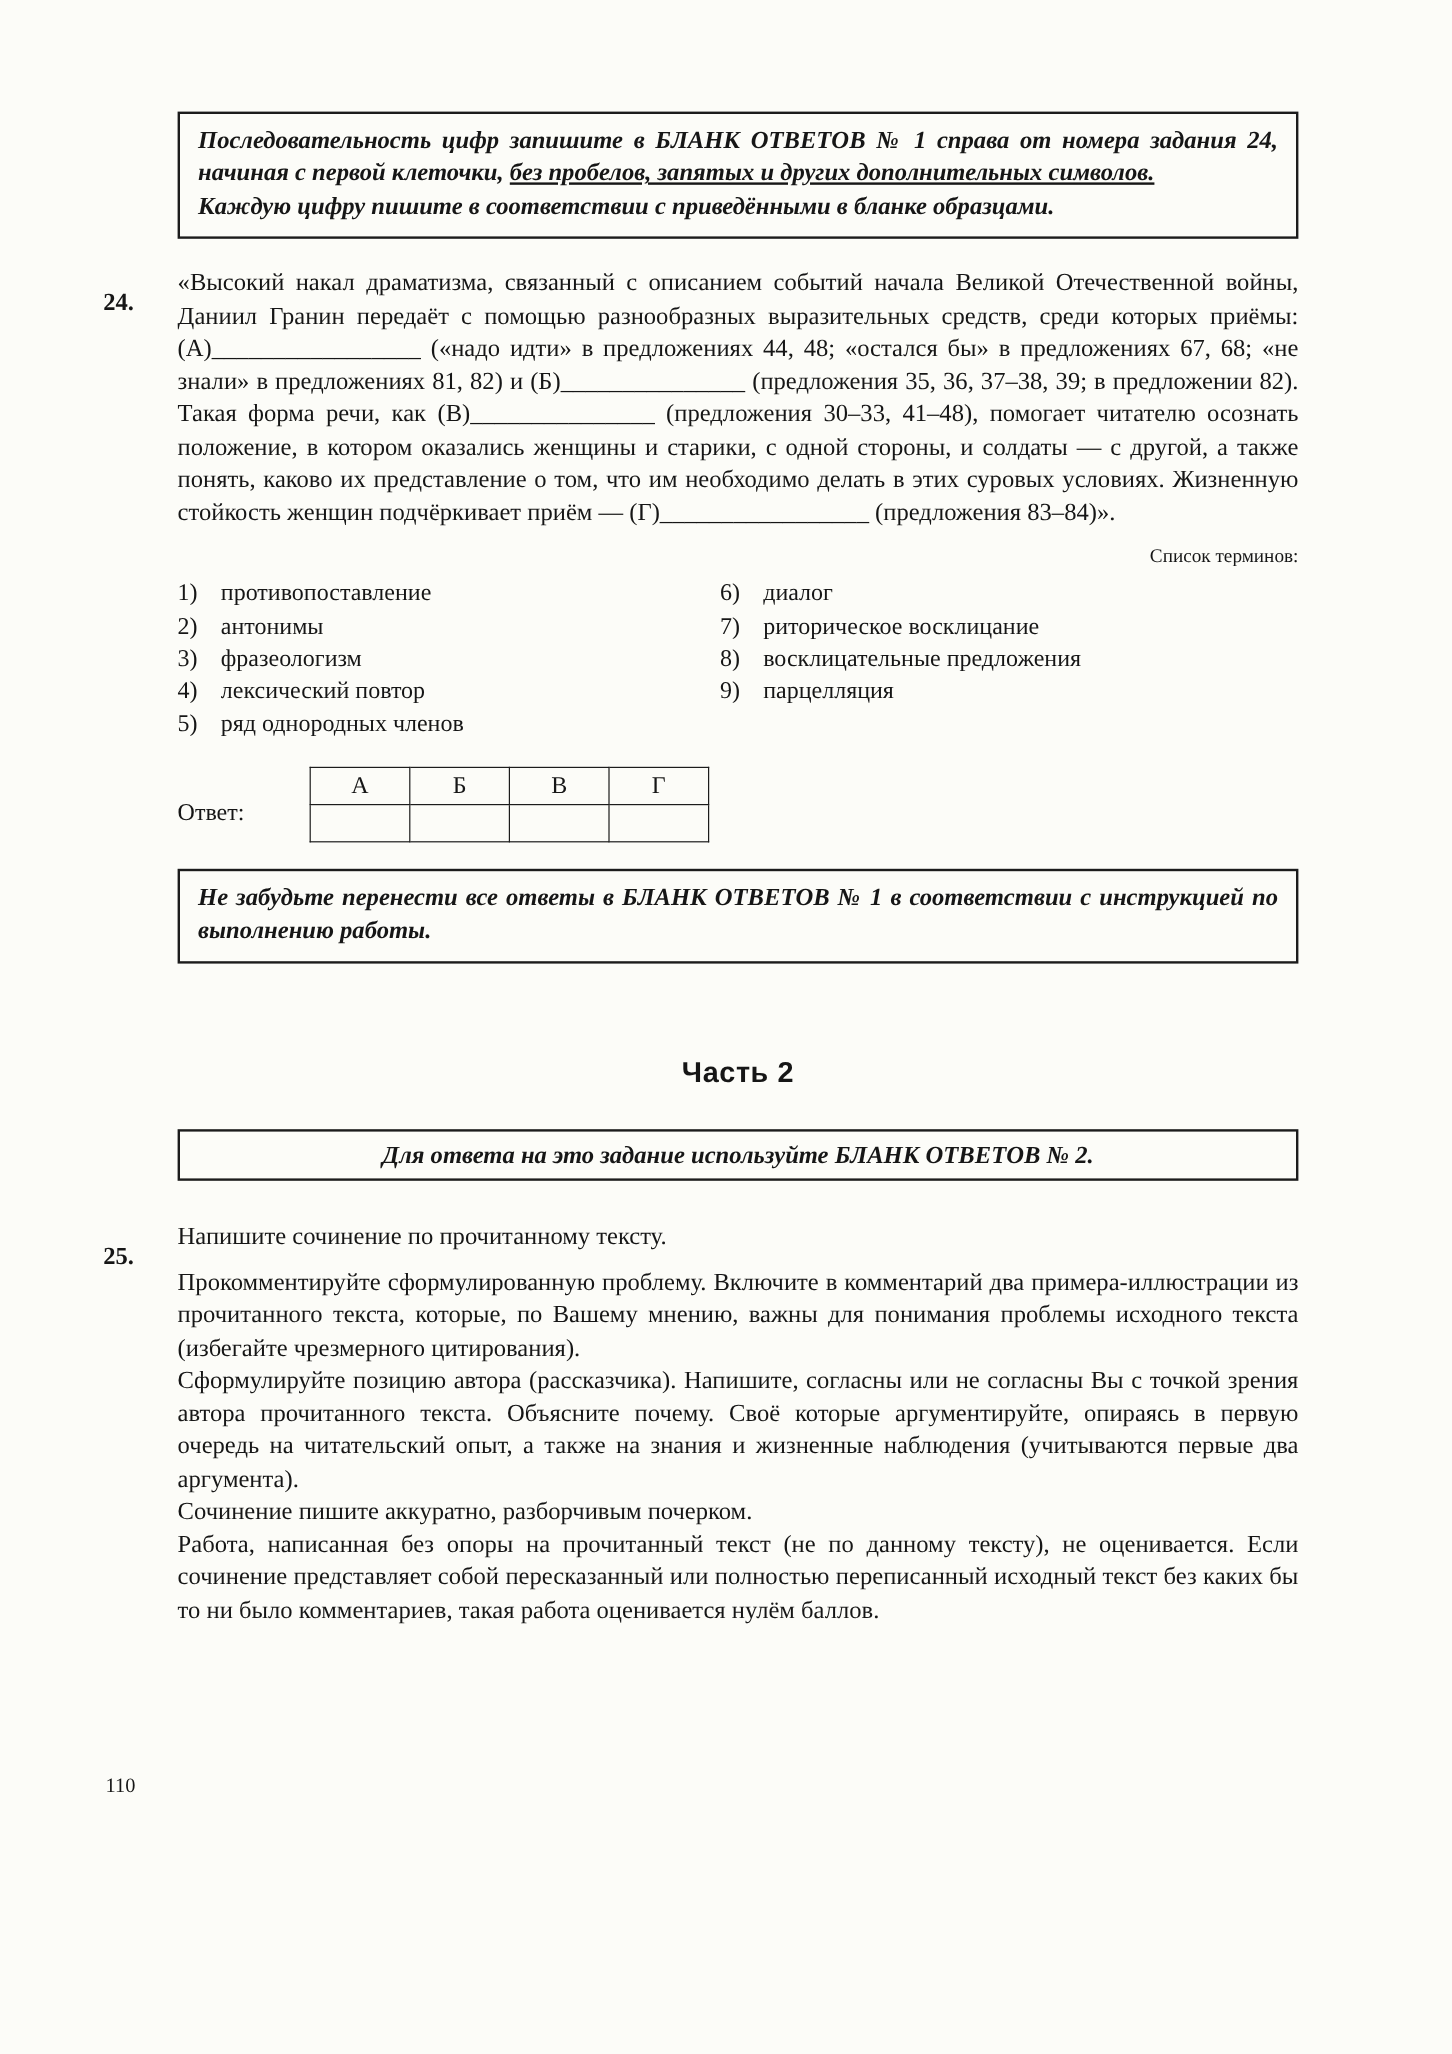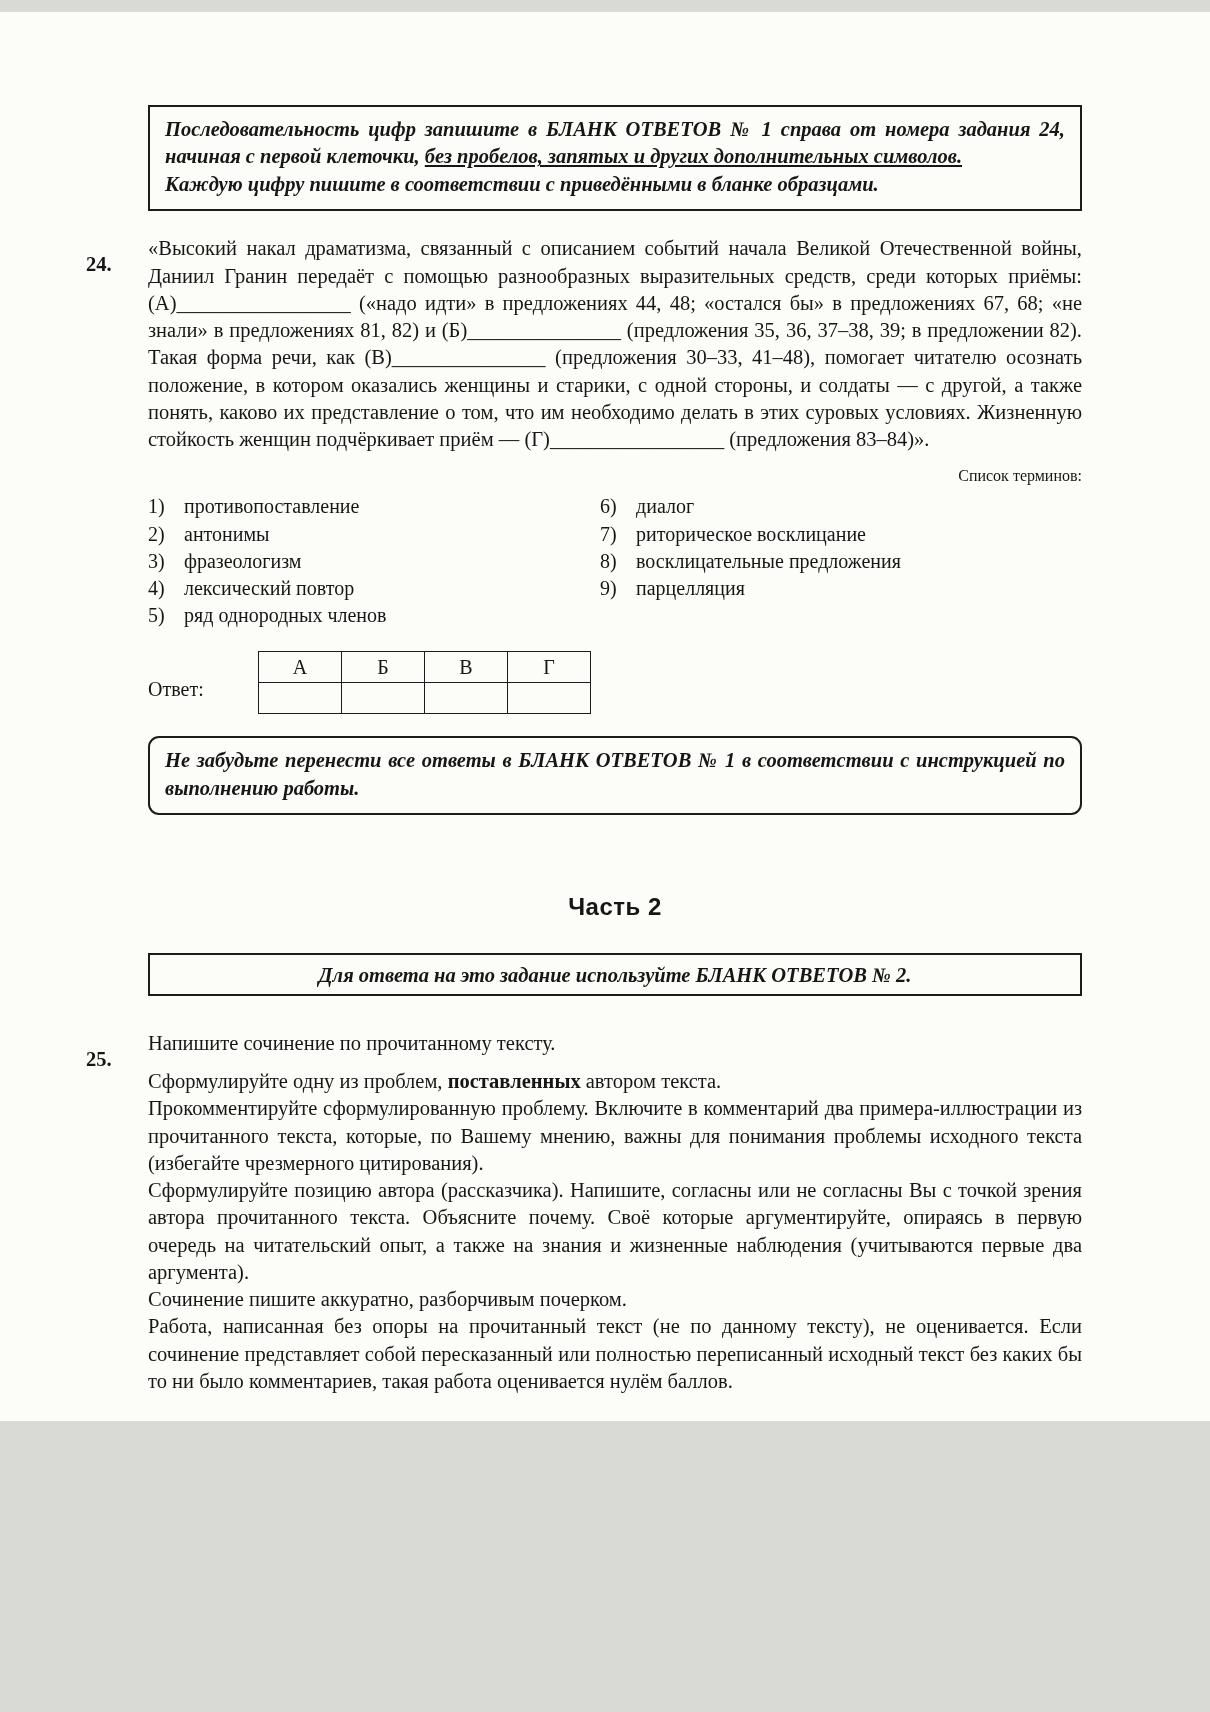--- a/index.html
+++ b/index.html
@@ -1,21 +1,21 @@
 <!DOCTYPE html>
 <html><head>
 <meta charset="utf-8">
 <style>
   * { box-sizing: border-box; }
   html, body { margin: 0; padding: 0; background: #d9d9d6; }
   .page {
     position: relative;
     width: 1210px;
-    height: 1409px;
-    margin: 12px auto;
+    height: 1712px;
+    margin: 0 auto;
     background: #fcfcf8;
     font-family: "Liberation Serif", "DejaVu Serif", serif;
     color: #161616;
     overflow: hidden;
   }
   .content {
     position: absolute;
     left: 148px;
     top: 93px;
     width: 934px;
@@ -83,21 +83,21 @@
   table.answer-table td {
     border: 1.5px solid #1c1c1c;
     width: 83px;
     height: 31px;
     text-align: center;
     vertical-align: middle;
     font-size: 20px;
     padding: 0;
   }
 
-  .note-box { margin-top: 22px; border-radius: 11px; }
+  .note-box { margin-top: 22px; }
 
   .part-title {
     margin: 78px 0 32px 0;
     text-align: center;
     font-family: "Liberation Sans", "DejaVu Sans", sans-serif;
     font-weight: 700;
     font-size: 24px;
     letter-spacing: 0.5px;
   }
 
@@ -205,21 +205,20 @@
 
     <h2 class="part-title">Часть 2</h2>
 
     <div class="box part2-box">
       <p class="bi center">Для ответа на это задание используйте БЛАНК ОТВЕТОВ № 2.</p>
     </div>
 
     <div class="task task25">
       <div class="task-num">25.</div>
       <p class="gap-after">Напишите сочинение по прочитанному тексту.</p>
-      <p><span>Сформулируйте одну из проблем, </span><b>поставленных</b><span> автором текста.</span></p>
       <p>Прокомментируйте сформулированную проблему. Включите в комментарий два примера-иллюстрации из прочитанного текста, которые, по Вашему мнению, важны для понимания проблемы исходного текста (избегайте чрезмерного цитирования).</p>
       <p>Сформулируйте позицию автора (рассказчика). Напишите, согласны или не согласны Вы с точкой зрения автора прочитанного текста. Объясните почему. Своё которые аргументируйте, опираясь в первую очередь на читательский опыт, а также на знания и жизненные наблюдения (учитываются первые два аргумента).</p>
       <p>Сочинение пишите аккуратно, разборчивым почерком.</p>
       <p>Работа, написанная без опоры на прочитанный текст (не по данному тексту), не оценивается. Если сочинение представляет собой пересказанный или полностью переписанный исходный текст без каких бы то ни было комментариев, такая работа оценивается нулём баллов.</p>
     </div>
 
   </div>
 
   <div class="page-num">110</div>
 </div>

